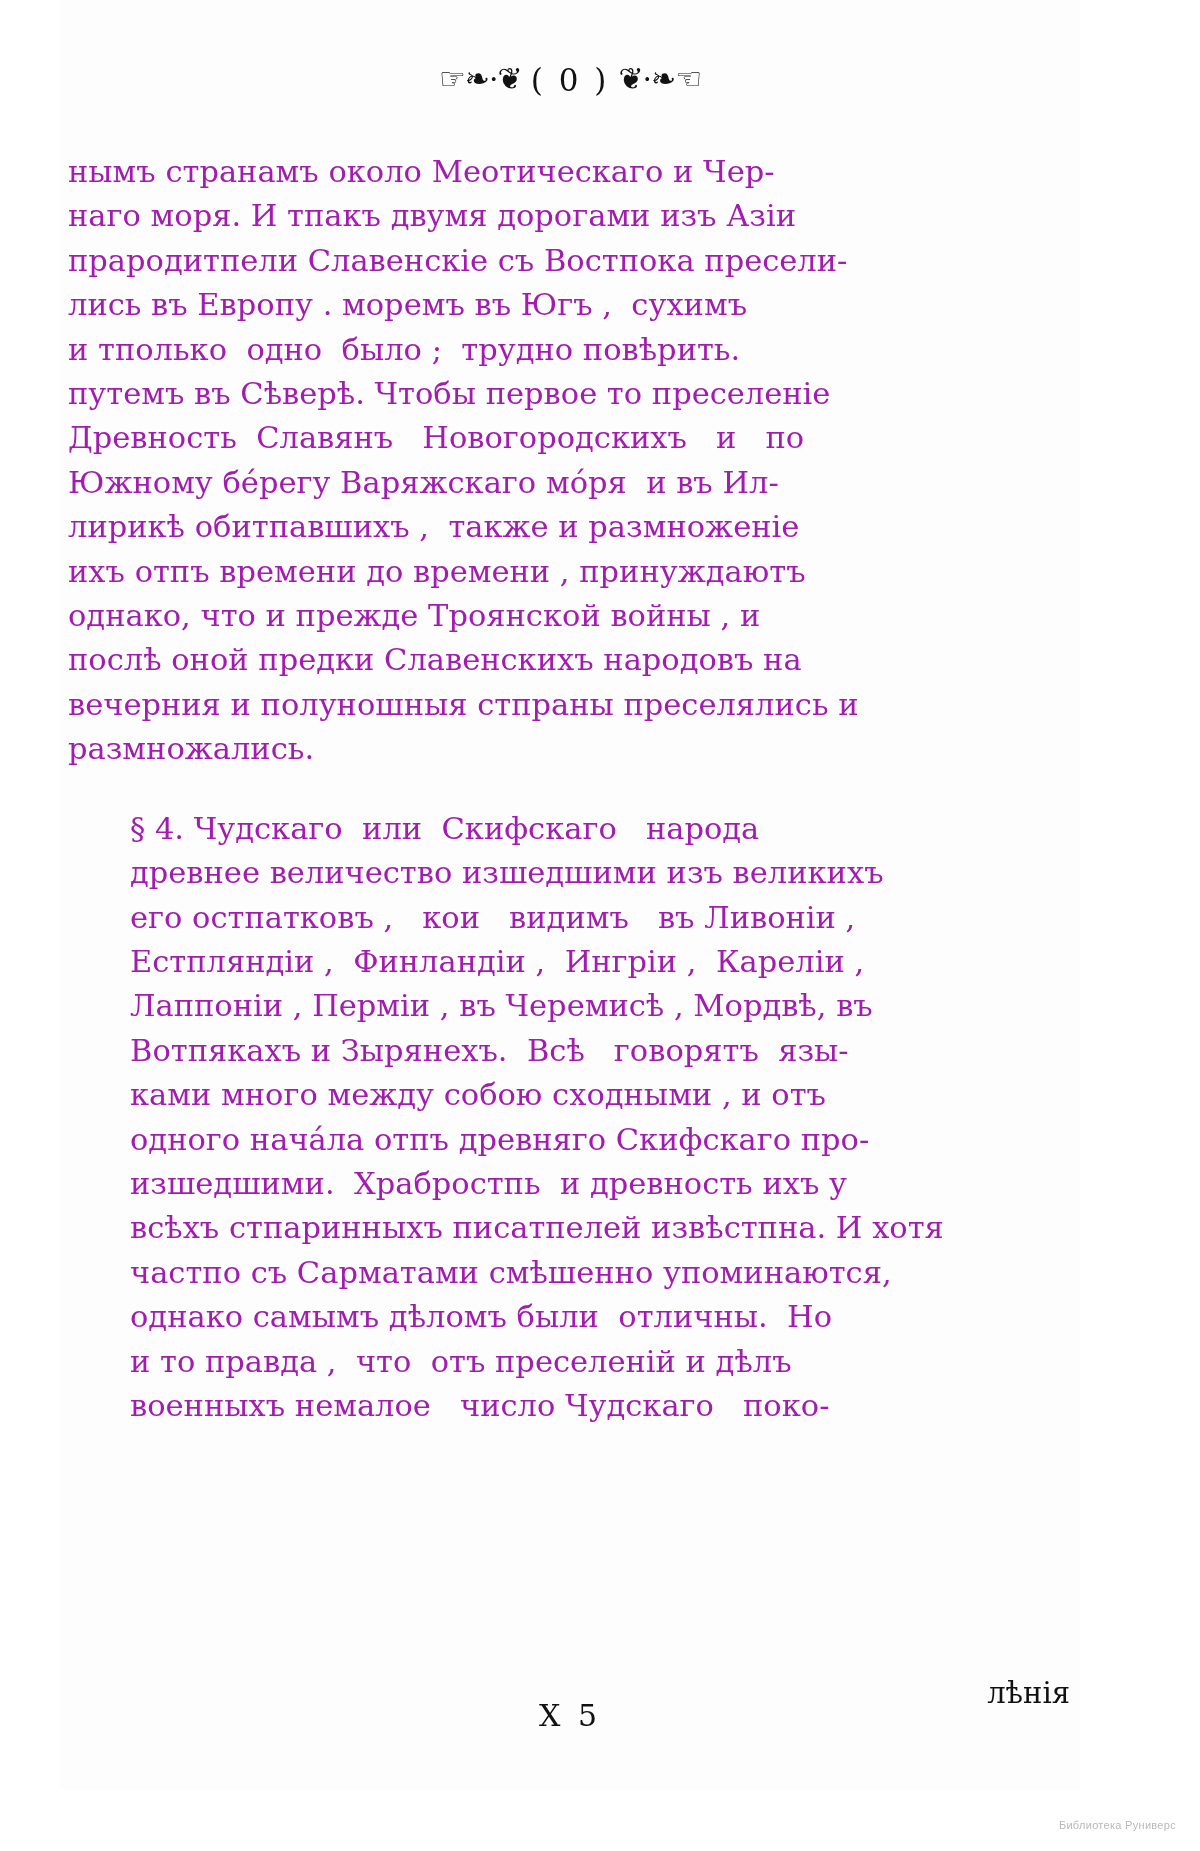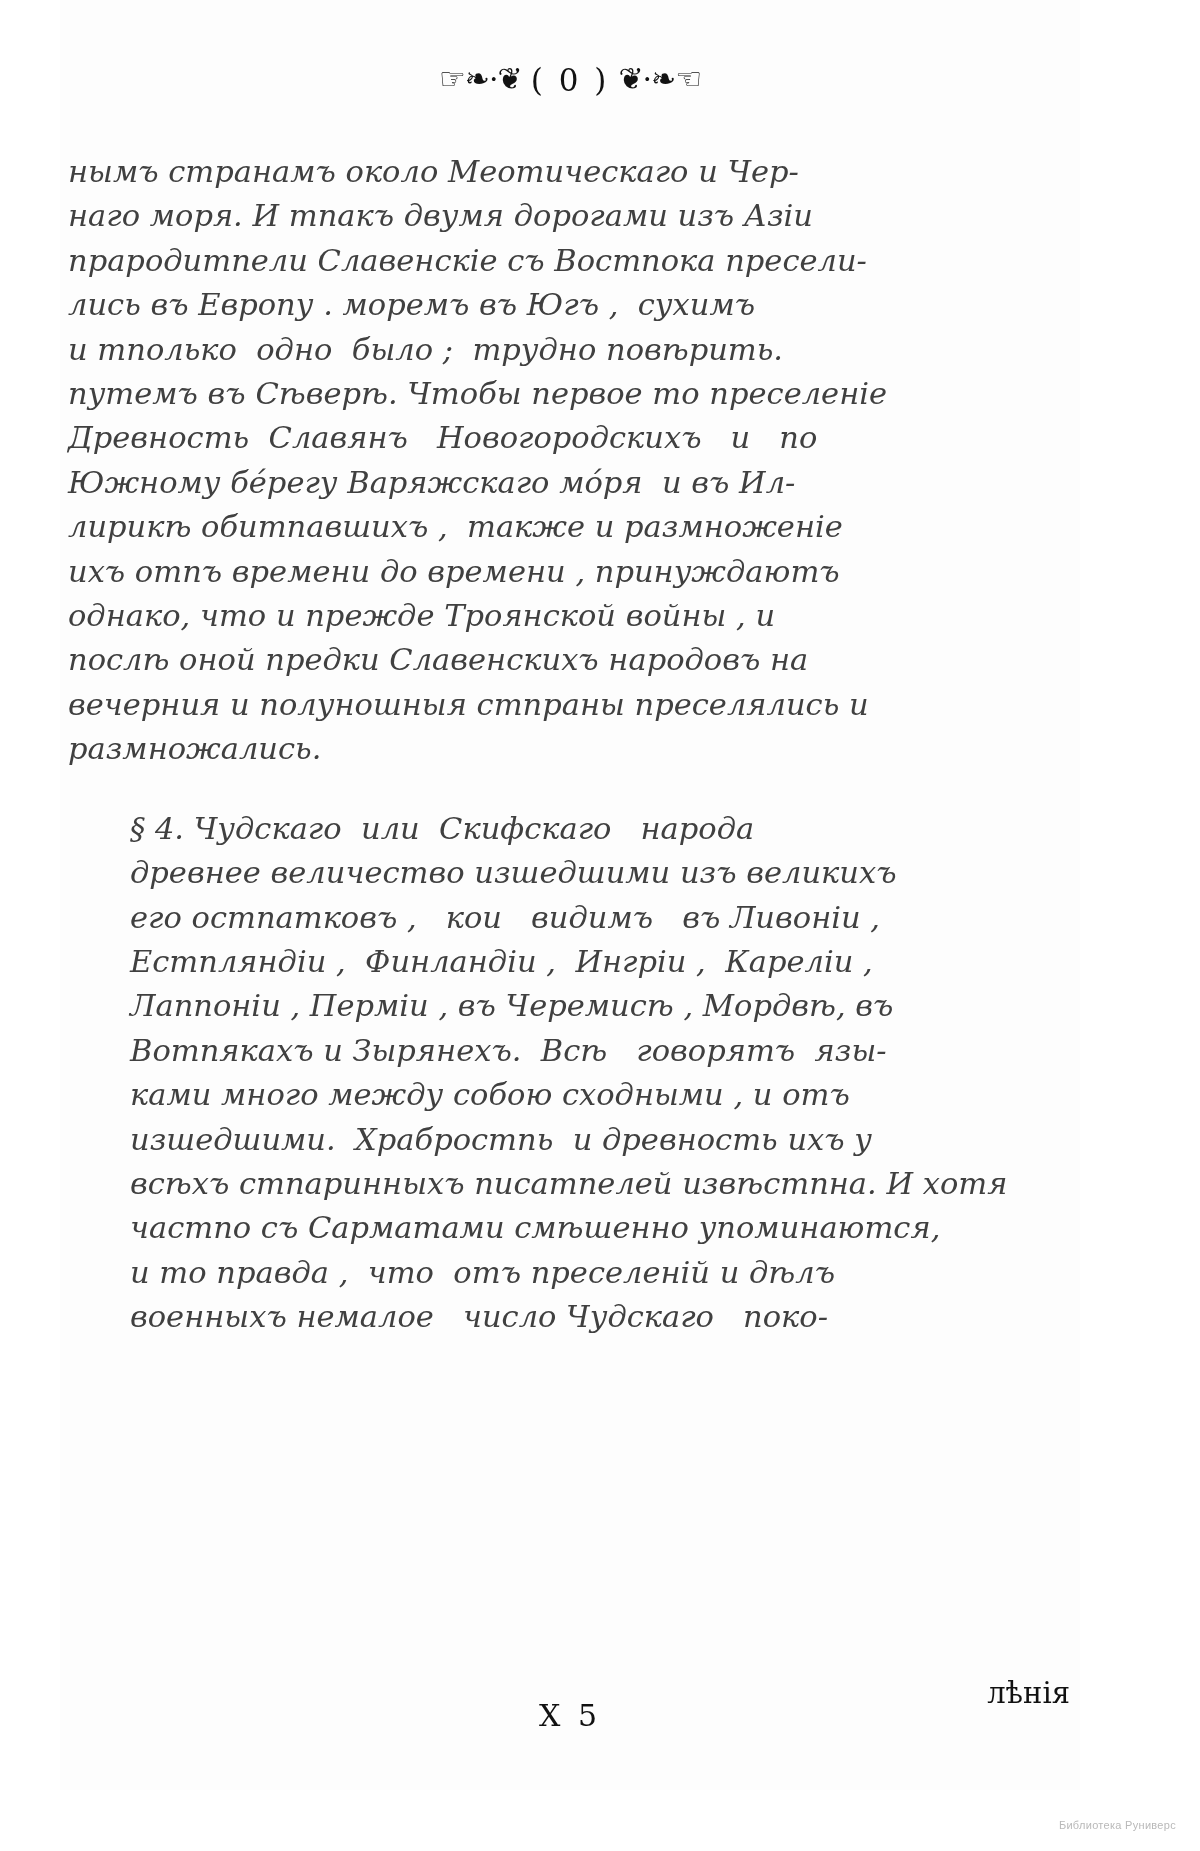--- a/index.html
+++ b/index.html
@@ -46,26 +46,25 @@
     font-size: 31px;
     vertical-align: middle;
     padding: 0 4px;
     letter-spacing: 3px;
   }
   .body-text {
     position: absolute;
     left: 8px;
     top: 150px;
     width: 1000px;
-    color: #404040;
+    color: #a21caf;
     font-size: 30.5px;
     line-height: 44.4px;
     text-align: justify;
     text-justify: inter-word;
-    font-style: italic;
   }
   .para {
     margin: 0;
   }
   .para + .para {
     margin-top: 35px;
   }
   .para.indent {
     text-indent: 62px;
   }
@@ -181,27 +180,33 @@
         <span class="line j">
             <span>Лаппоніи , Перміи , въ Черемисѣ , Мордвѣ, въ</span>
           </span>
         <span class="line j">
             <span>Вотпякахъ и Зырянехъ.  Всѣ   говорятъ  язы-</span>
           </span>
         <span class="line j">
             <span>ками много между собою сходными , и отъ</span>
           </span>
         <span class="line j">
+            <span>одного начáла отпъ древняго Скифскаго про-</span>
+          </span>
+        <span class="line j">
             <span>изшедшими.  Храбростпь  и древность ихъ у</span>
           </span>
         <span class="line j">
             <span>всѣхъ стпаринныхъ писатпелей извѣстпна. И хотя</span>
           </span>
         <span class="line j">
             <span>частпо съ Сарматами смѣшенно упоминаются,</span>
+          </span>
+        <span class="line j">
+            <span>однако самымъ дѣломъ были  отличны.  Но</span>
           </span>
         <span class="line j">
             <span>и то правда ,  что  отъ преселеній и дѣлъ</span>
           </span>
         <span class="line j">
             <span>военныхъ немалое   число Чудскаго   поко-</span>
           </span>
       </p>
 
     </div>

